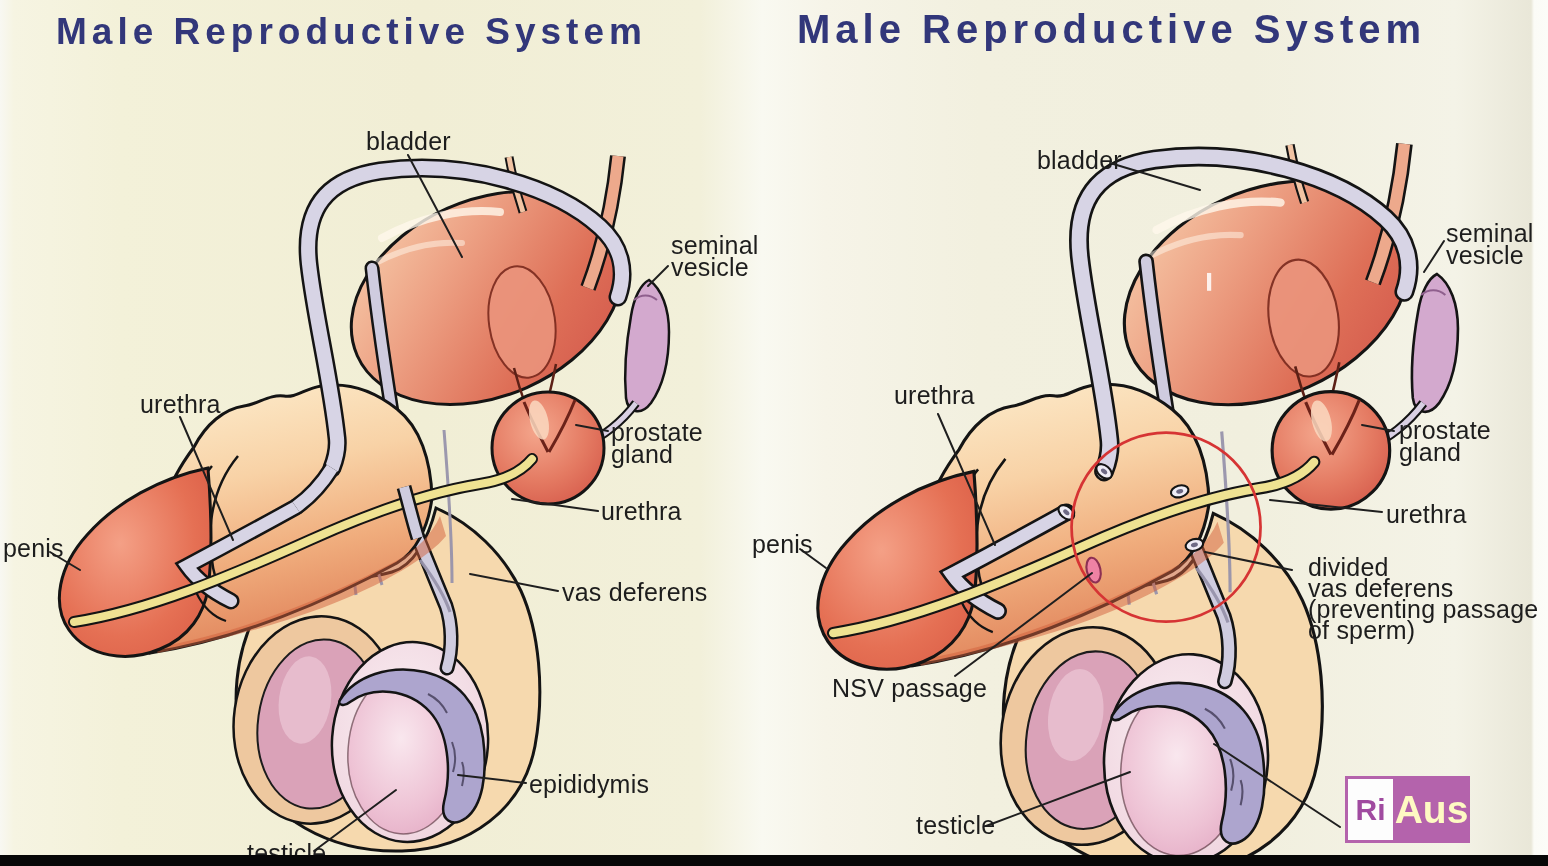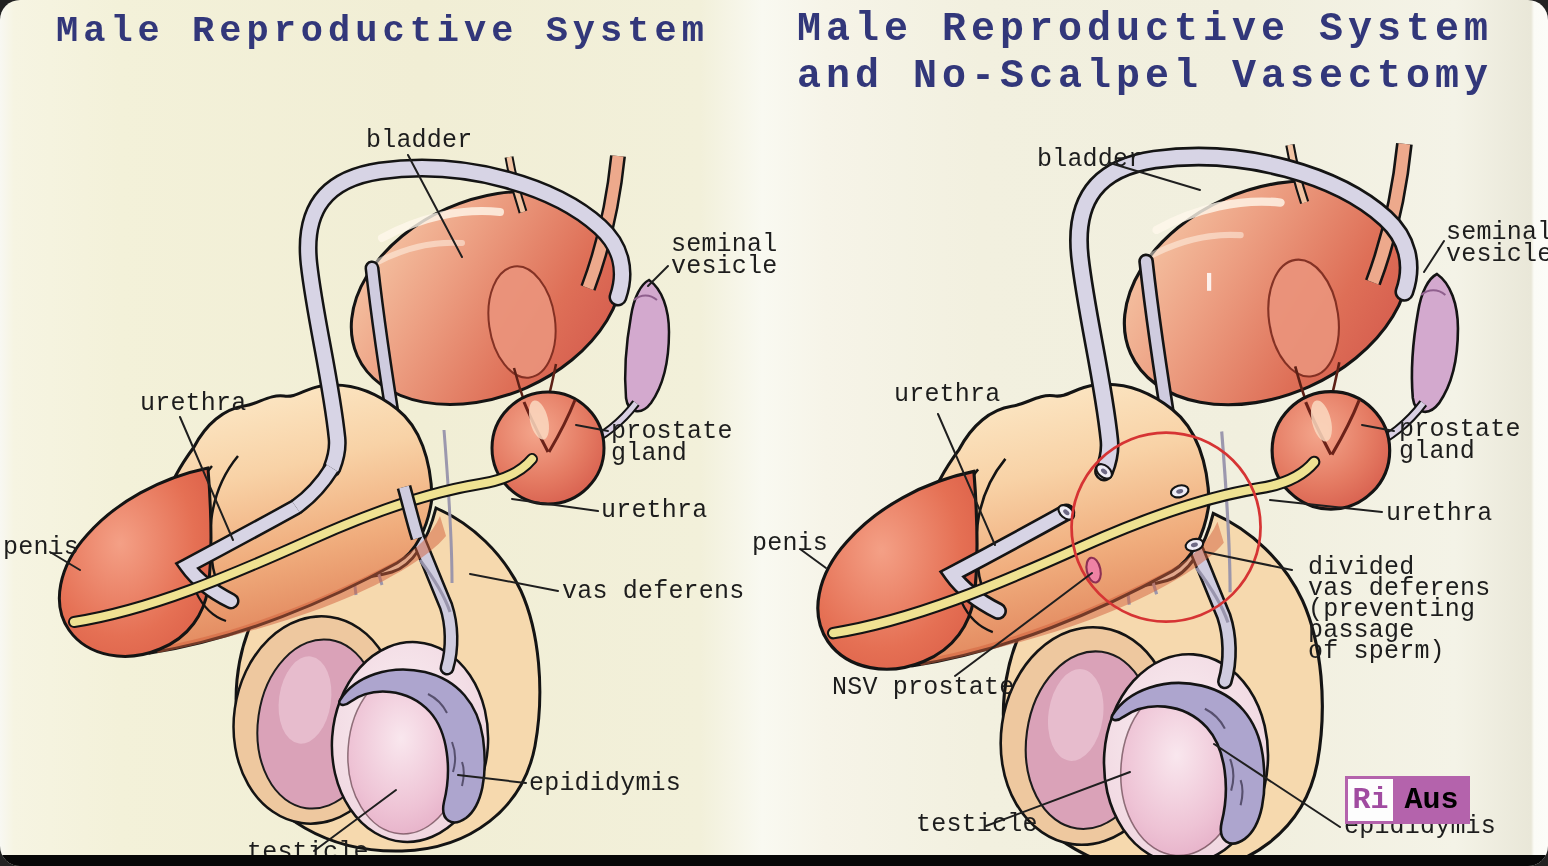--- a/index.html
+++ b/index.html
@@ -1,47 +1,46 @@
 <!DOCTYPE html>
 <html><head>
 <meta charset="utf-8">
 <style>
   html,body{margin:0;padding:0;background:#222;}
   .stage{
     position:relative;width:1548px;height:866px;overflow:hidden;
-    font-family:Liberation Mono, monospace;
+    font-family:Liberation Sans, sans-serif;
     background:linear-gradient(90deg,
       #f8f8f2 0px,#f6f4e2 14px,#f3f1d9 120px,#f1eed5 420px,#f2f0da 700px,
       #f9f9f1 762px,#f6f4e8 825px,#f2f0df 980px,#f1efde 1250px,#f4f3e7 1455px,
       #e9e7d8 1531px,#fbfbf6 1534px,#fcfcf8 1548px);
-    border-radius:20px;
   }
   .art{position:absolute;left:0;top:0;}
   .title{
     position:absolute;font-weight:bold;color:#32377a;
     letter-spacing:5px;line-height:47px;white-space:pre-line;
   }
   .title-left{left:56px;top:8px;font-size:37px;}
   .title-right{left:797px;top:6px;font-size:40px;}
   .lbl{
     position:absolute;font-size:25px;line-height:22px;color:#1d1d1d;
     white-space:pre-line;letter-spacing:.2px;
   }
   .lbl-divided{line-height:21px;margin-left:12px;}
   .bottom-bar{position:absolute;left:0;bottom:0;width:1548px;height:11px;background:#070707;}
   .logo{
-    position:absolute;left:1345px;top:776px;width:125px;height:48px;
+    position:absolute;left:1345px;top:776px;width:125px;height:67px;
     background:#b463ac;display:flex;align-items:stretch;
   }
   .logo-ri{
     margin:3px 0 3px 3px;width:45px;background:#fdfdfd;color:#a04ba0;
     font-weight:bold;font-size:30px;display:flex;align-items:center;justify-content:center;
   }
   .logo-aus{
-    flex:1;color:#000000;font-weight:bold;font-size:30px;
+    flex:1;color:#fef9c3;font-weight:bold;font-size:39px;
     display:flex;align-items:center;justify-content:center;
   }
 </style>
 </head>
 <body>
 
 <div class="stage">
 
   <svg class="art" width="1548" height="866" viewBox="0 0 1548 866">
     <defs>
@@ -209,21 +208,21 @@
       <line x1="1394" y1="431" x2="1362" y2="425"></line>
       <line x1="1382" y1="512" x2="1270" y2="500"></line>
       <line x1="1292" y1="570" x2="1205" y2="552"></line>
       <line x1="955" y1="676" x2="1092" y2="573"></line>
       <line x1="986" y1="826" x2="1130" y2="772"></line>
       <line x1="1340" y1="827" x2="1214" y2="744"></line>
     </g>
   </svg>
 
   <div class="title title-left">Male Reproductive System</div>
-  <div class="title title-right"><span>Male Reproductive System</span><br><span>and No-Scalpel Vasectomy</span></div>
+  <div class="title title-right"><span>Male Reproductive System</span><br></div>
 
   <div class="lbl" style="left:366px;top:130px">bladder</div>
   <div class="lbl" style="left:671px;top:234px">seminal
 vesicle</div>
   <div class="lbl" style="left:140px;top:393px">urethra</div>
   <div class="lbl" style="left:3px;top:537px">penis</div>
   <div class="lbl" style="left:611px;top:421px">prostate
 gland</div>
   <div class="lbl" style="left:601px;top:500px">urethra</div>
   <div class="lbl" style="left:562px;top:581px">vas deferens</div>
@@ -235,21 +234,21 @@
 vesicle</div>
   <div class="lbl" style="left:894px;top:384px">urethra</div>
   <div class="lbl" style="left:752px;top:533px">penis</div>
   <div class="lbl" style="left:1399px;top:419px">prostate
 gland</div>
   <div class="lbl" style="left:1386px;top:503px">urethra</div>
   <div class="lbl lbl-divided" style="left:1296px;top:557px">divided
 vas deferens
 (preventing passage
 of sperm)</div>
-  <div class="lbl" style="left:832px;top:677px">NSV prostate</div>
+  <div class="lbl" style="left:832px;top:677px">NSV passage</div>
   <div class="lbl" style="left:916px;top:814px">testicle</div>
   <div class="lbl" style="left:1344px;top:816px">epididymis</div>
 
   <div class="logo">
     <div class="logo-ri">Ri</div>
     <div class="logo-aus">Aus</div>
   </div>
 
   <div class="bottom-bar"></div>
 </div>

